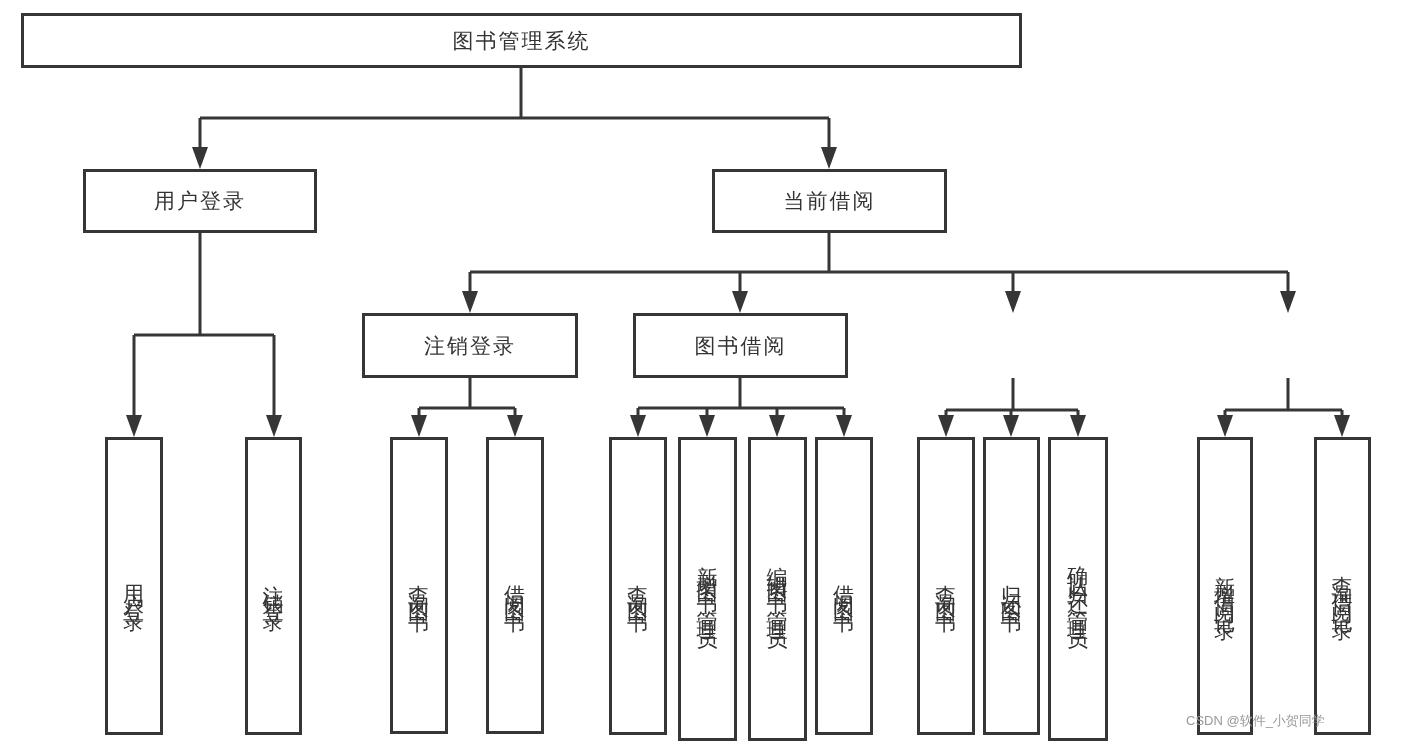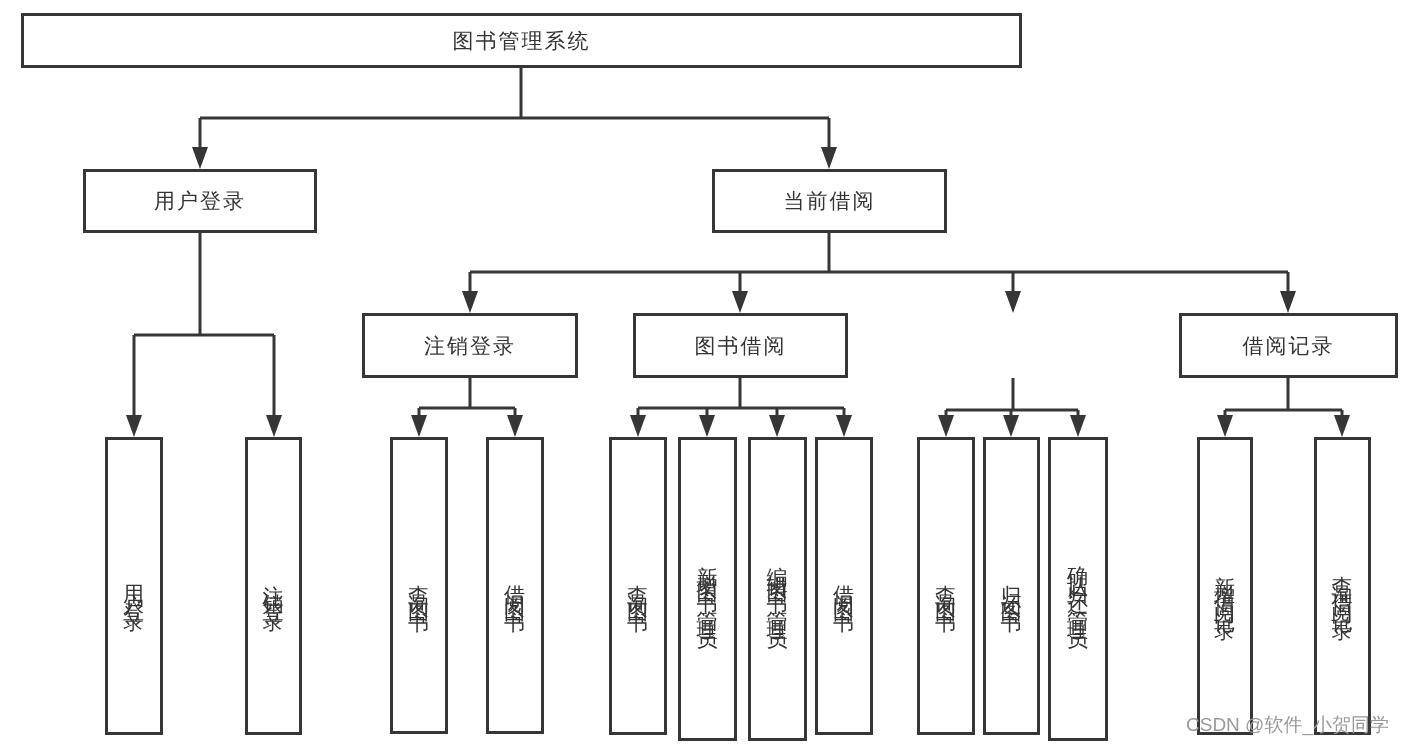--- a/index.html
+++ b/index.html
@@ -37,21 +37,21 @@
     writing-mode:vertical-rl;
     text-orientation:mixed;
     font-size:21px;
     letter-spacing:9px;
     line-height:1;
     white-space:nowrap;
   }
   #watermark{
     position:absolute;
     left:1186px;top:712px;
-    font-size:19px;
+    font-size:13px;
     color:var(--wm);
     z-index:5;
     white-space:nowrap;
   }
 </style>
 </head>
 <body>
 
 <div id="stage">
 
@@ -105,23 +105,20 @@
   <div class="node h" style="left:712px;top:169px;width:235px;height:64px">
     <span>当前借阅</span>
   </div>
 
   <div class="node h" style="left:362px;top:313px;width:216px;height:65px">
     <span>注销登录</span>
   </div>
   <div class="node h" style="left:633px;top:313px;width:215px;height:65px">
     <span>图书借阅</span>
   </div>
-  <div class="node h" style="left:1179px;top:313px;width:219px;height:65px">
-    <span>借阅记录</span>
-  </div>
 
   <div class="node v" style="left:105px;top:437px;width:58px;height:298px">
     <span>用户登录</span>
   </div>
   <div class="node v" style="left:245px;top:437px;width:57px;height:298px">
     <span>注销登录</span>
   </div>
 
   <div class="node v" style="left:390px;top:437px;width:58px;height:297px">
     <span>查询图书</span>

